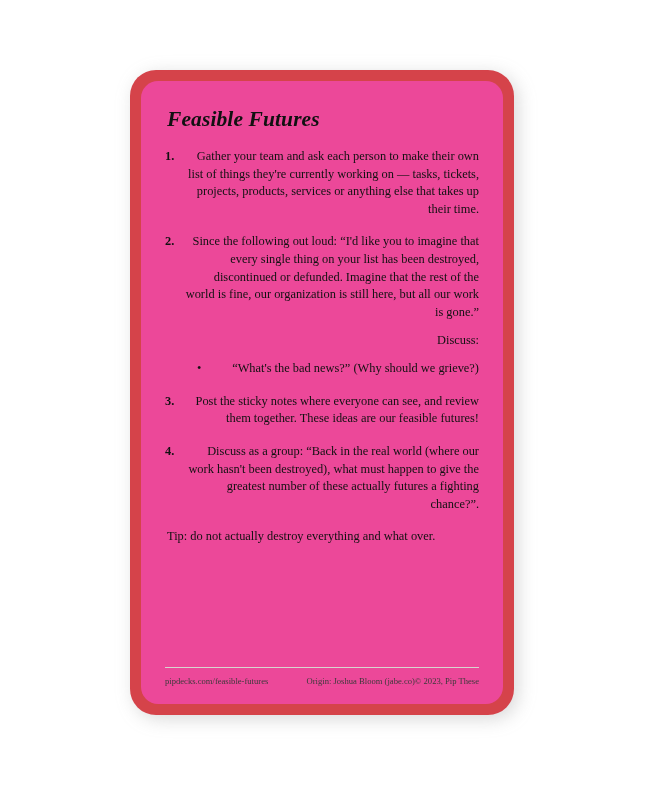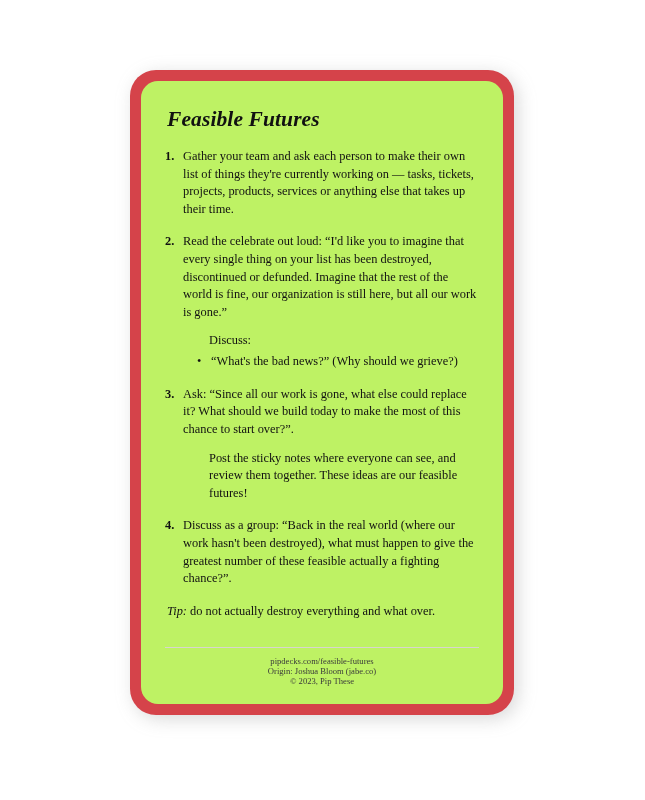--- a/index.html
+++ b/index.html
@@ -38,21 +38,21 @@
     width: 384px;
     height: 645px;
     border-radius: 26px;
     background: #d5434a;
     box-sizing: border-box;
     padding: 11px;
   }
   .card-inner {
     width: 100%;
     height: 100%;
-    background: #bef264;
+    background: #ec4899;
     border-radius: 17px;
     box-sizing: border-box;
     padding: 22px 24px 0 24px;
     position: relative;
     overflow: hidden;
   }
   .card-title {
     font-family: "Liberation Serif", serif;
     font-style: italic;
     font-weight: bold;
@@ -76,72 +76,70 @@
     font-size: 12.4px;
     color: #111111;
     line-height: 1.42;
     padding-top: 0px;
   }
   .step-body {
     flex: 1;
     font-size: 12.4px;
     line-height: 1.42;
     color: #111111;
-    text-align: left;
+    text-align: right;
   }
   .para {
     margin: 0 0 0 0;
   }
   .para + .para {
     margin-top: 11px;
     margin-left: 26px;
   }
   .quote {
   }
   .bullets {
     list-style: none;
     margin: 3px 0 0 0;
     padding: 0 0 0 14px;
   }
   .bullets li {
     position: relative;
-    margin-top: 3px;
+    margin-top: 10px;
     padding-left: 14px;
     font-size: 12.4px;
     line-height: 1.42;
   }
   .bullets li::before {
     content: "•";
     position: absolute;
     left: 0;
     top: 0;
   }
   .tip {
     margin-top: 2px;
     margin-left: 2px;
     font-size: 12.4px;
     line-height: 1.42;
     color: #111111;
   }
   .tip .tip-label {
-    font-style: italic;
   }
   .footer {
     position: absolute;
     left: 24px;
     right: 24px;
     bottom: 18px;
     border-top: 1px solid #d8d5cf;
     padding-top: 8px;
     display: flex;
     justify-content: space-between;
     align-items: center;
     font-size: 8.6px;
     color: #3a3a3a;
-    flex-direction: column;
   }
   .footer span {
     white-space: nowrap;
   }
   .footer .f-left { flex: 0 0 auto; }
   .footer .f-mid { flex: 1 1 auto; text-align: right; }
   .footer .f-right { flex: 0 0 auto; }
 </style>
 </head>
 <body>
@@ -158,40 +156,39 @@
         <div class="step">
           <div class="step-num">1.</div>
           <div class="step-body">
             <p class="para">Gather your team and ask each person to make their own list of things they're currently working on — tasks, tickets, projects, products, services or anything else that takes up their time.</p>
           </div>
         </div>
 
         <div class="step">
           <div class="step-num">2.</div>
           <div class="step-body">
-            <p class="para"><span>Read the celebrate out loud:</span> <span class="quote">“I'd like you to imagine that every single thing on your list has been destroyed, discontinued or defunded. Imagine that the rest of the world is fine, our organization is still here, but all our work is gone.”</span></p>
+            <p class="para"><span>Since the following out loud:</span> <span class="quote">“I'd like you to imagine that every single thing on your list has been destroyed, discontinued or defunded. Imagine that the rest of the world is fine, our organization is still here, but all our work is gone.”</span></p>
             <p class="para">Discuss:</p>
             <ul class="bullets">
               <li>“What's the bad news?” (Why should we grieve?)</li>
             </ul>
           </div>
         </div>
 
         <div class="step">
           <div class="step-num">3.</div>
           <div class="step-body">
-            <p class="para">Ask: “Since all our work is gone, what else could replace it? What should we build today to make the most of this chance to start over?”.</p>
             <p class="para">Post the sticky notes where everyone can see, and review them together. These ideas are our feasible futures!</p>
           </div>
         </div>
 
         <div class="step">
           <div class="step-num">4.</div>
           <div class="step-body">
-            <p class="para">Discuss as a group: “Back in the real world (where our work hasn't been destroyed), what must happen to give the greatest number of these feasible actually a fighting chance?”.</p>
+            <p class="para">Discuss as a group: “Back in the real world (where our work hasn't been destroyed), what must happen to give the greatest number of these actually futures a fighting chance?”.</p>
           </div>
         </div>
 
       </div>
 
       <div class="tip">
         <span class="tip-label">Tip:</span><span> do not actually destroy everything and what over.</span>
       </div>
 
       <div class="footer">

